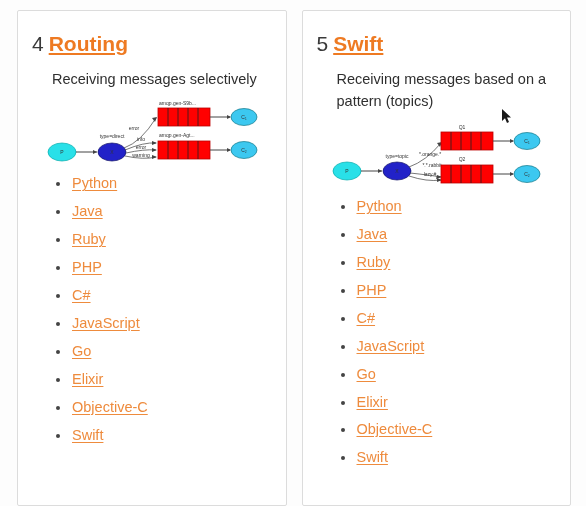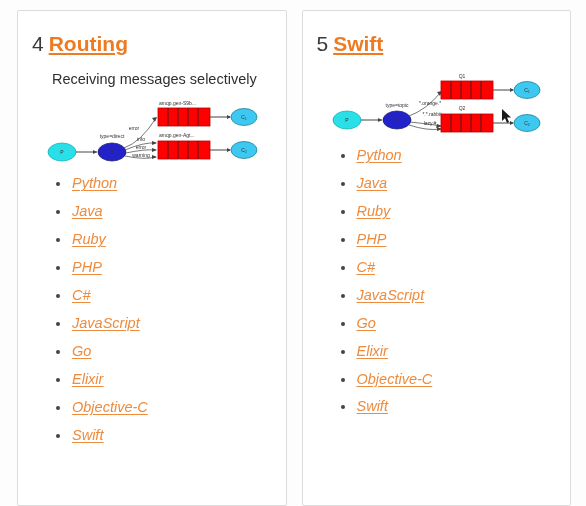--- a/index.html
+++ b/index.html
@@ -84,21 +84,20 @@
     list-style: none;
     margin: 6px 0 0 0;
     padding: 0 0 0 22px;
   }
   .lang-list li {
     position: relative;
     padding-left: 18px;
     margin-bottom: 12px;
     font-size: 14.5px;
     line-height: 1.1;
-    font-style: italic;
   }
   .lang-list li::before {
     content: "";
     position: absolute;
     left: 2px;
     top: 6px;
     width: 4px;
     height: 4px;
     border-radius: 50%;
     background: #444;
@@ -206,20 +205,21 @@
         <li><a>Objective-C</a></li>
         <li><a>Swift</a></li>
       </ul>
     </div>
 
     <div class="tutorial-card">
       <h2 class="card-heading">
         <span class="num">5</span><a class="title-link">Swift</a>
       </h2>
 
+      <p class="card-desc">Receiving messages based on a pattern (topics)</p>
 
       <svg class="cursor-pointer" viewBox="0 0 11 15">
         <polygon points="0,0 0,12 3,9.2 5,14 7,13 5,8.6 9,8.4" fill="#1a1a1a"></polygon>
       </svg>
 
       <div class="diagram-wrap">
         <svg width="215" height="74" viewBox="0 0 215 74">
           <text class="dg-label" x="131" y="10" font-size="5" text-anchor="middle">Q1</text>
           <text class="dg-label" x="131" y="42" font-size="5" text-anchor="middle">Q2</text>
 

